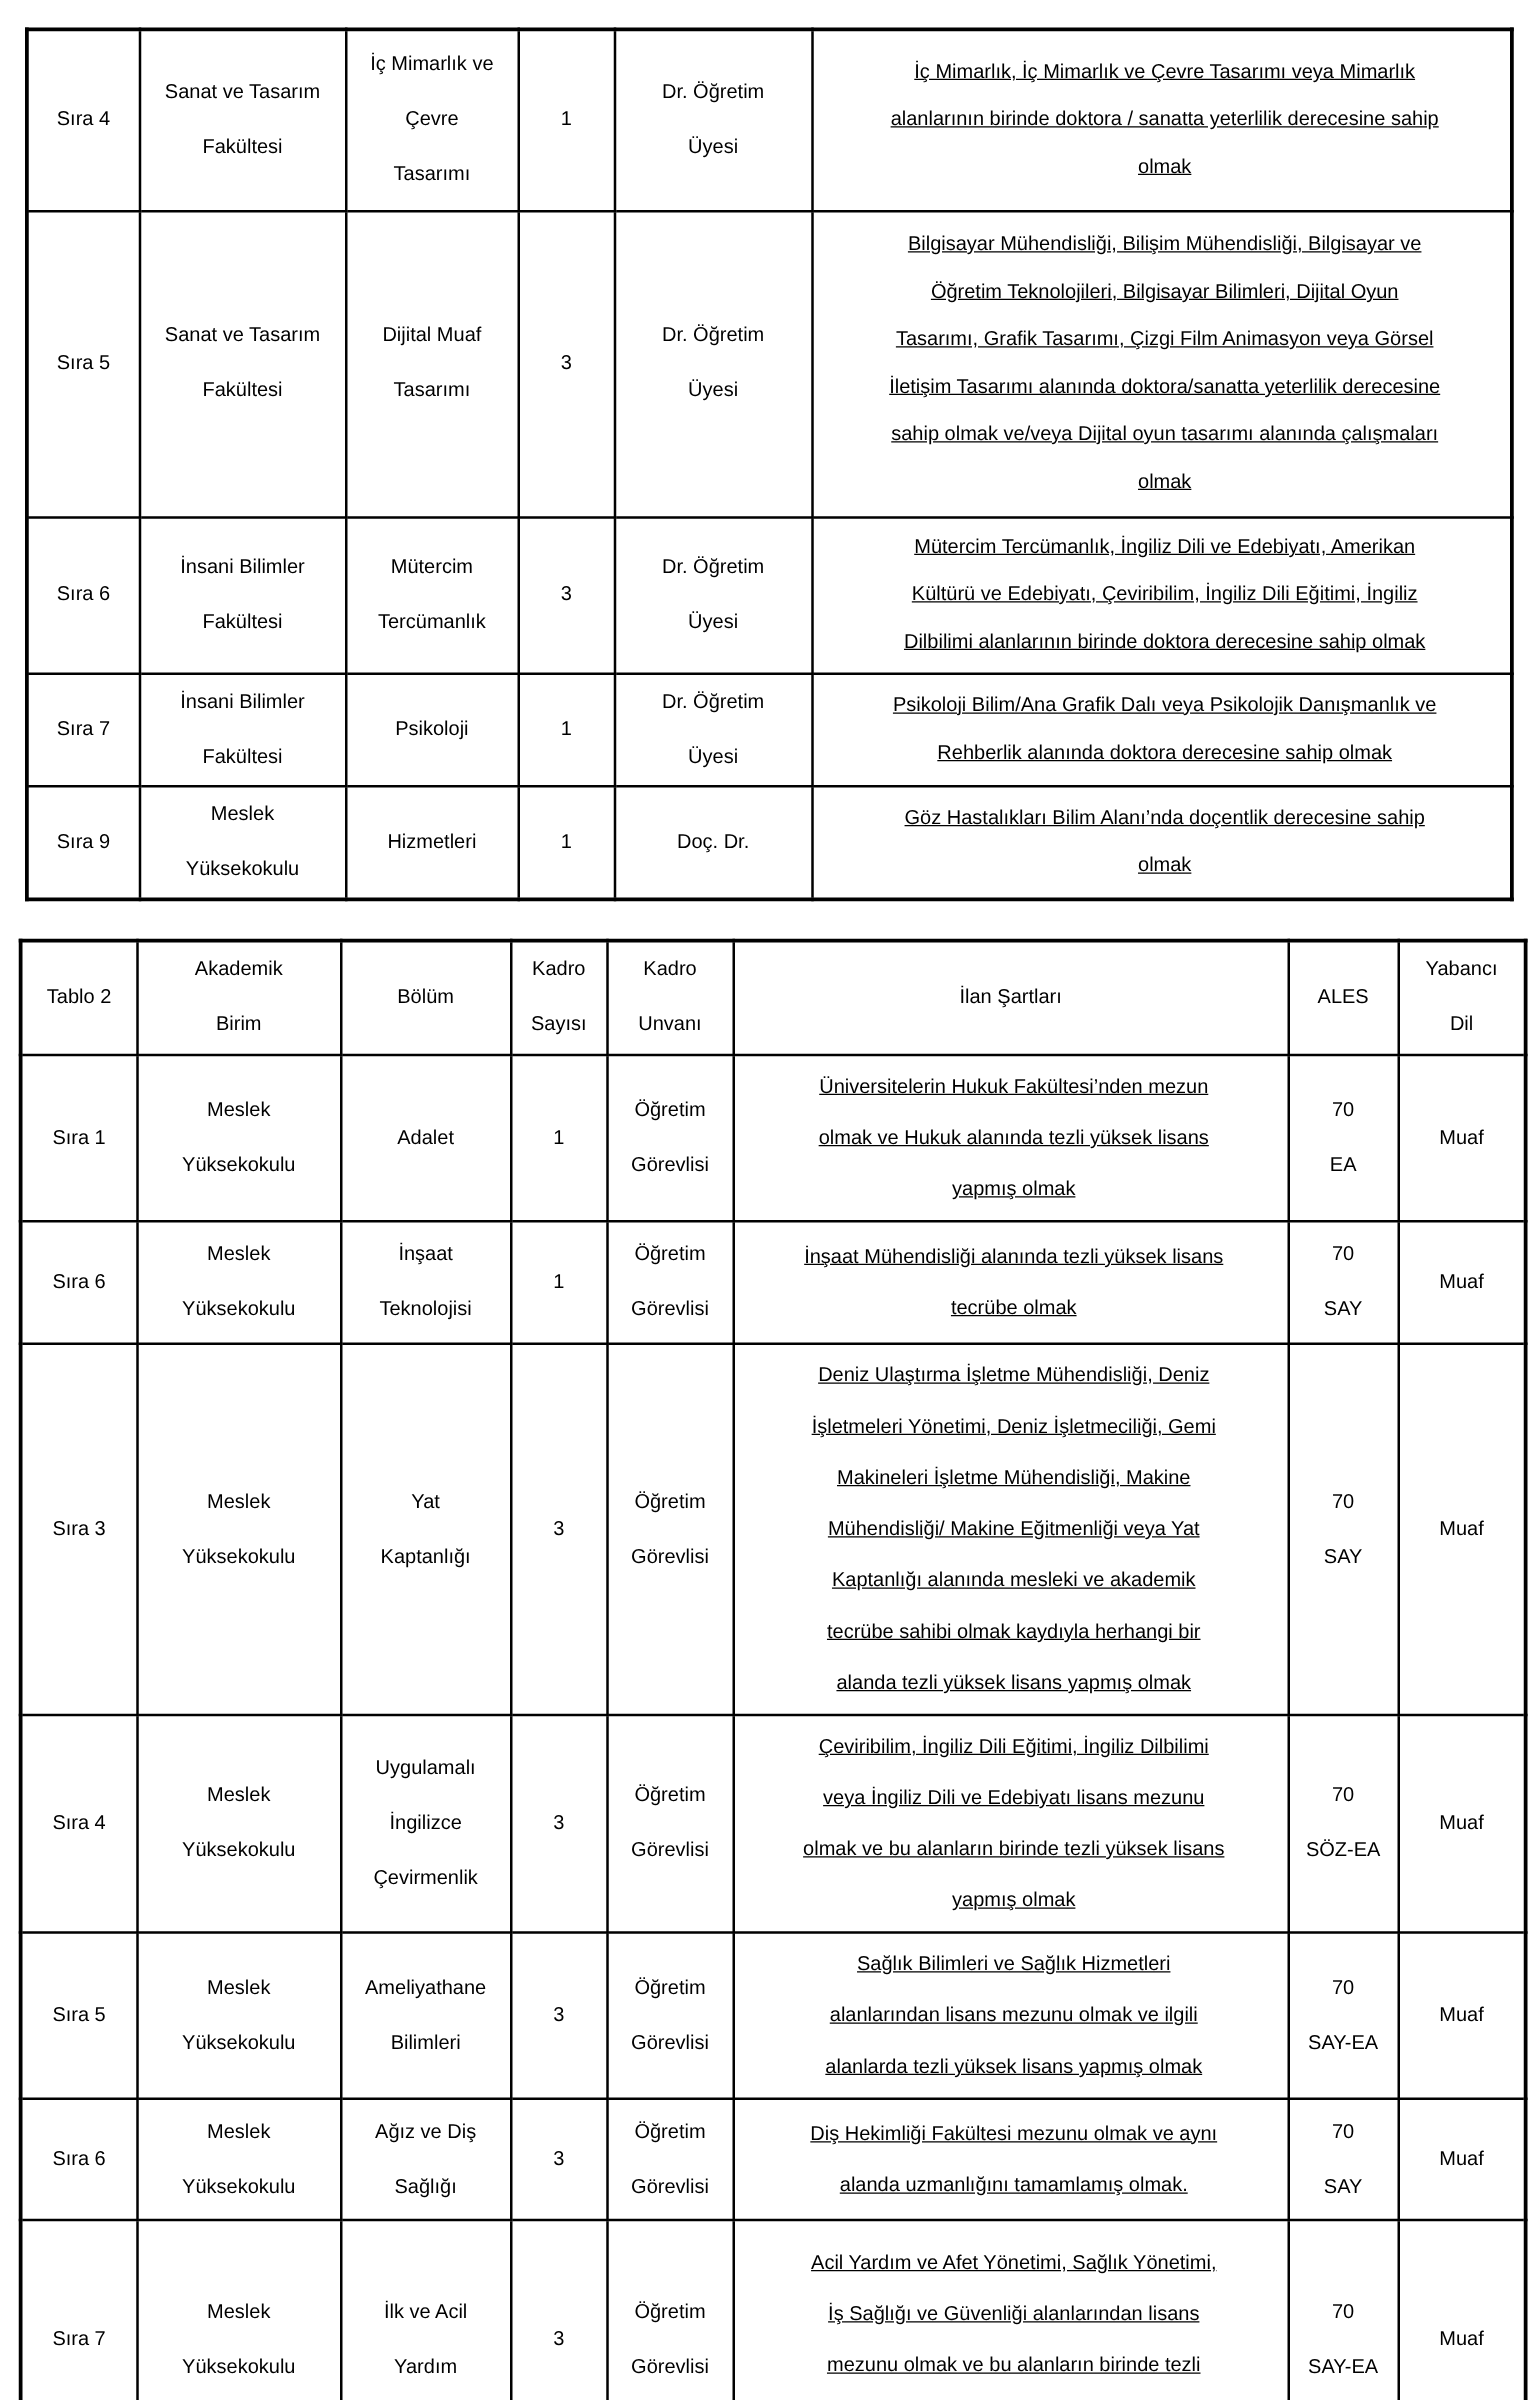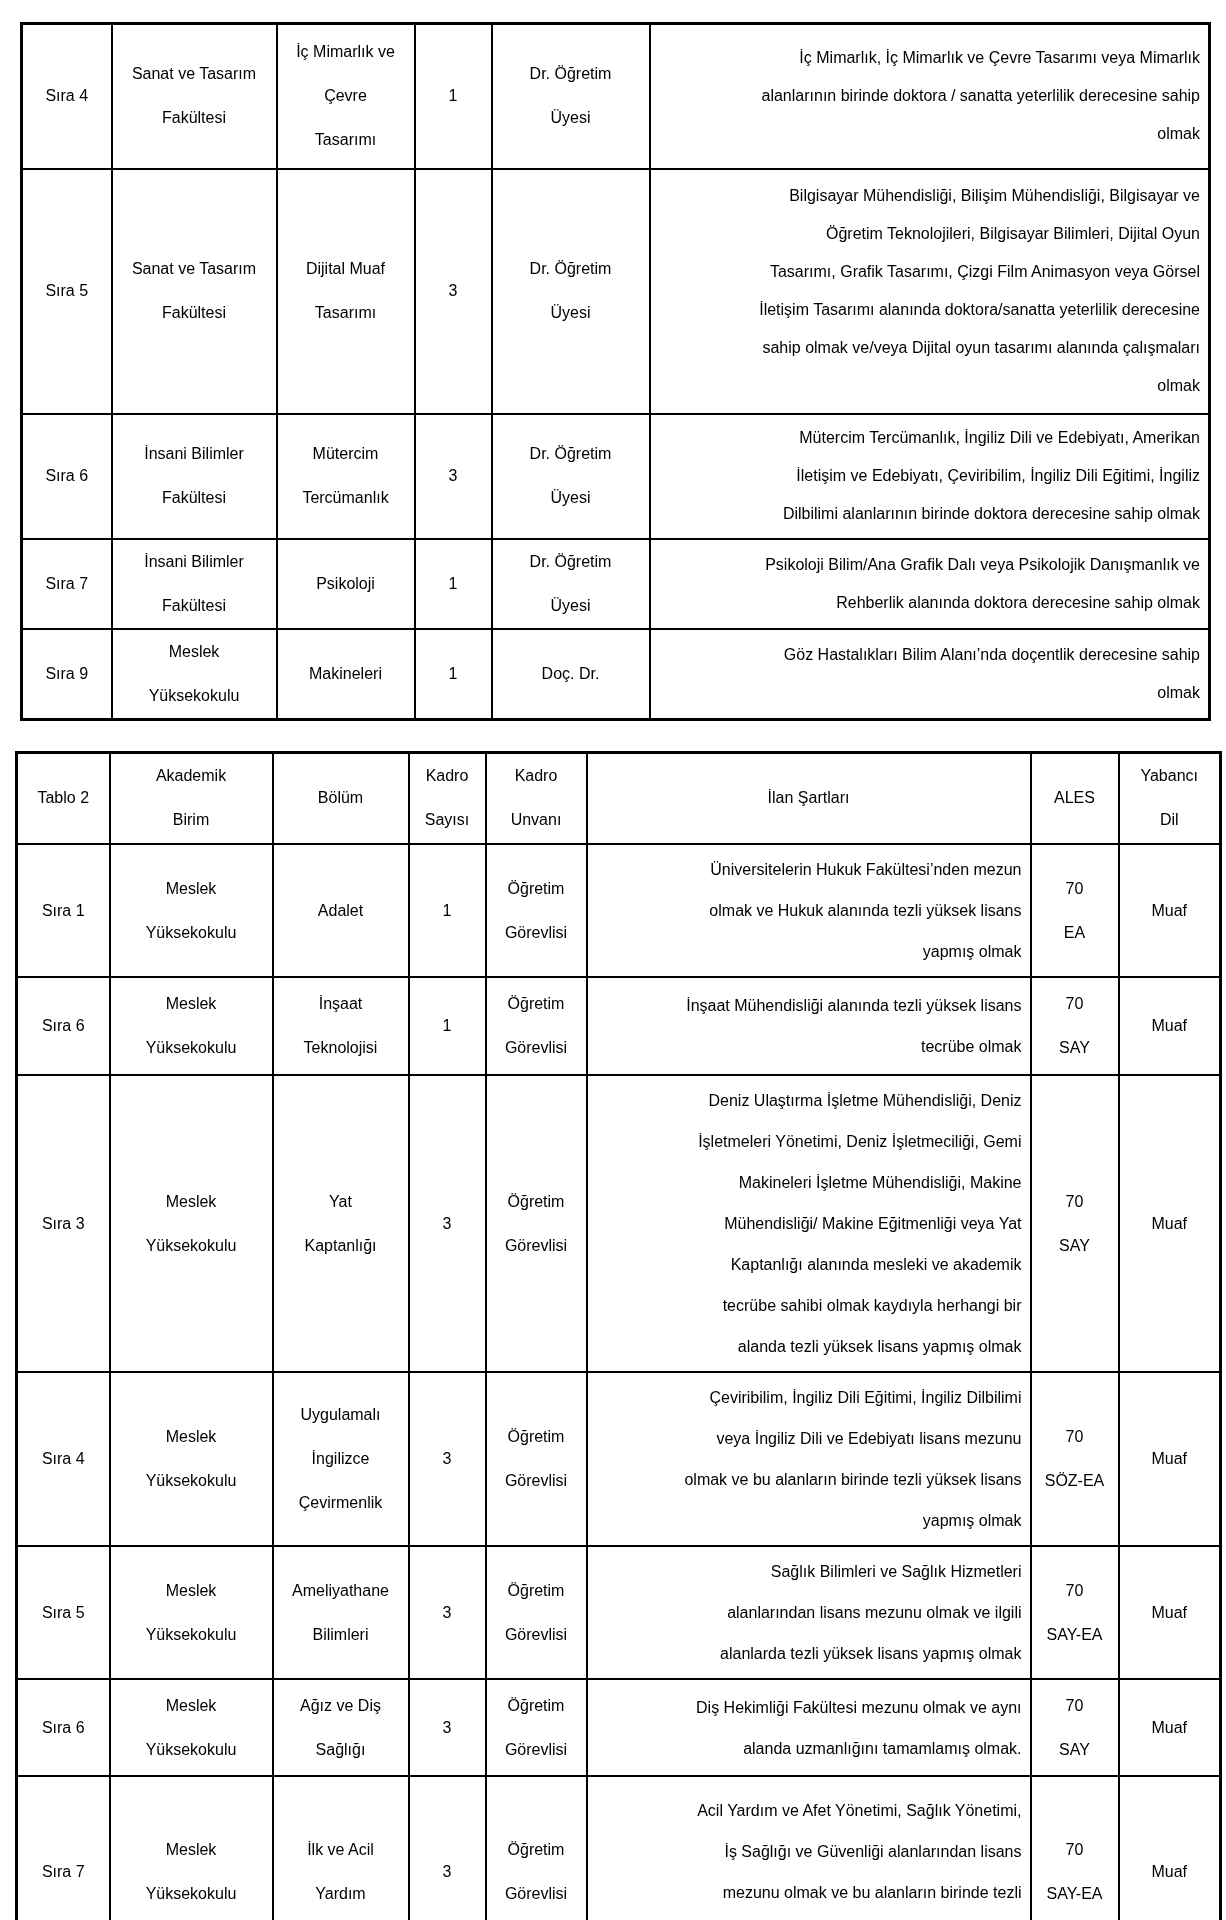--- a/index.html
+++ b/index.html
@@ -34,24 +34,25 @@
     width: 1204px;
     margin: 30px 0 0 15px;
     border: 3px solid #000000;
   }
   .c {
     text-align: center;
     line-height: 44px;
     white-space: pre-line;
   }
   .req {
-    text-align: right;
+    text-align: center;
     padding: 4px 8px 4px 13px;
     line-height: 41px;
     white-space: pre-line;
+    text-decoration: underline;
   }
   .t1 .req { line-height: 38px; }
   
   .r1-a { height: 145px; }
   .r1-b { height: 245px; }
   .r1-c { height: 125px; }
   .r1-d { height: 70px; }
   .r1-e { height: 82px; }
   
   .r2-h { height: 92px; }
@@ -111,39 +112,39 @@
       <tr class="r1-c">
         <td class="c">Sıra 6</td>
         <td class="c">İnsani Bilimler
 Fakültesi</td>
         <td class="c">Mütercim
 Tercümanlık</td>
         <td class="c">3</td>
         <td class="c">Dr. Öğretim
 Üyesi</td>
         <td class="req">Mütercim Tercümanlık, İngiliz Dili ve Edebiyatı, Amerikan
-İletişim ve Edebiyatı, Çeviribilim, İngiliz Dili Eğitimi, İngiliz
+Kültürü ve Edebiyatı, Çeviribilim, İngiliz Dili Eğitimi, İngiliz
 Dilbilimi alanlarının birinde doktora derecesine sahip olmak</td>
       </tr>
       <tr class="r1-d">
         <td class="c">Sıra 7</td>
         <td class="c">İnsani Bilimler
 Fakültesi</td>
         <td class="c">Psikoloji</td>
         <td class="c">1</td>
         <td class="c">Dr. Öğretim
 Üyesi</td>
         <td class="req">Psikoloji Bilim/Ana Grafik Dalı veya Psikolojik Danışmanlık ve
 Rehberlik alanında doktora derecesine sahip olmak</td>
       </tr>
       <tr class="r1-e">
         <td class="c">Sıra 9</td>
         <td class="c">Meslek
 Yüksekokulu</td>
-        <td class="c">Makineleri</td>
+        <td class="c">Hizmetleri</td>
         <td class="c">1</td>
         <td class="c">Doç. Dr.</td>
         <td class="req">Göz Hastalıkları Bilim Alanı’nda doçentlik derecesine sahip
 olmak</td>
       </tr>
     </tbody>
   </table>
 
   <table class="t2">
     <colgroup>

